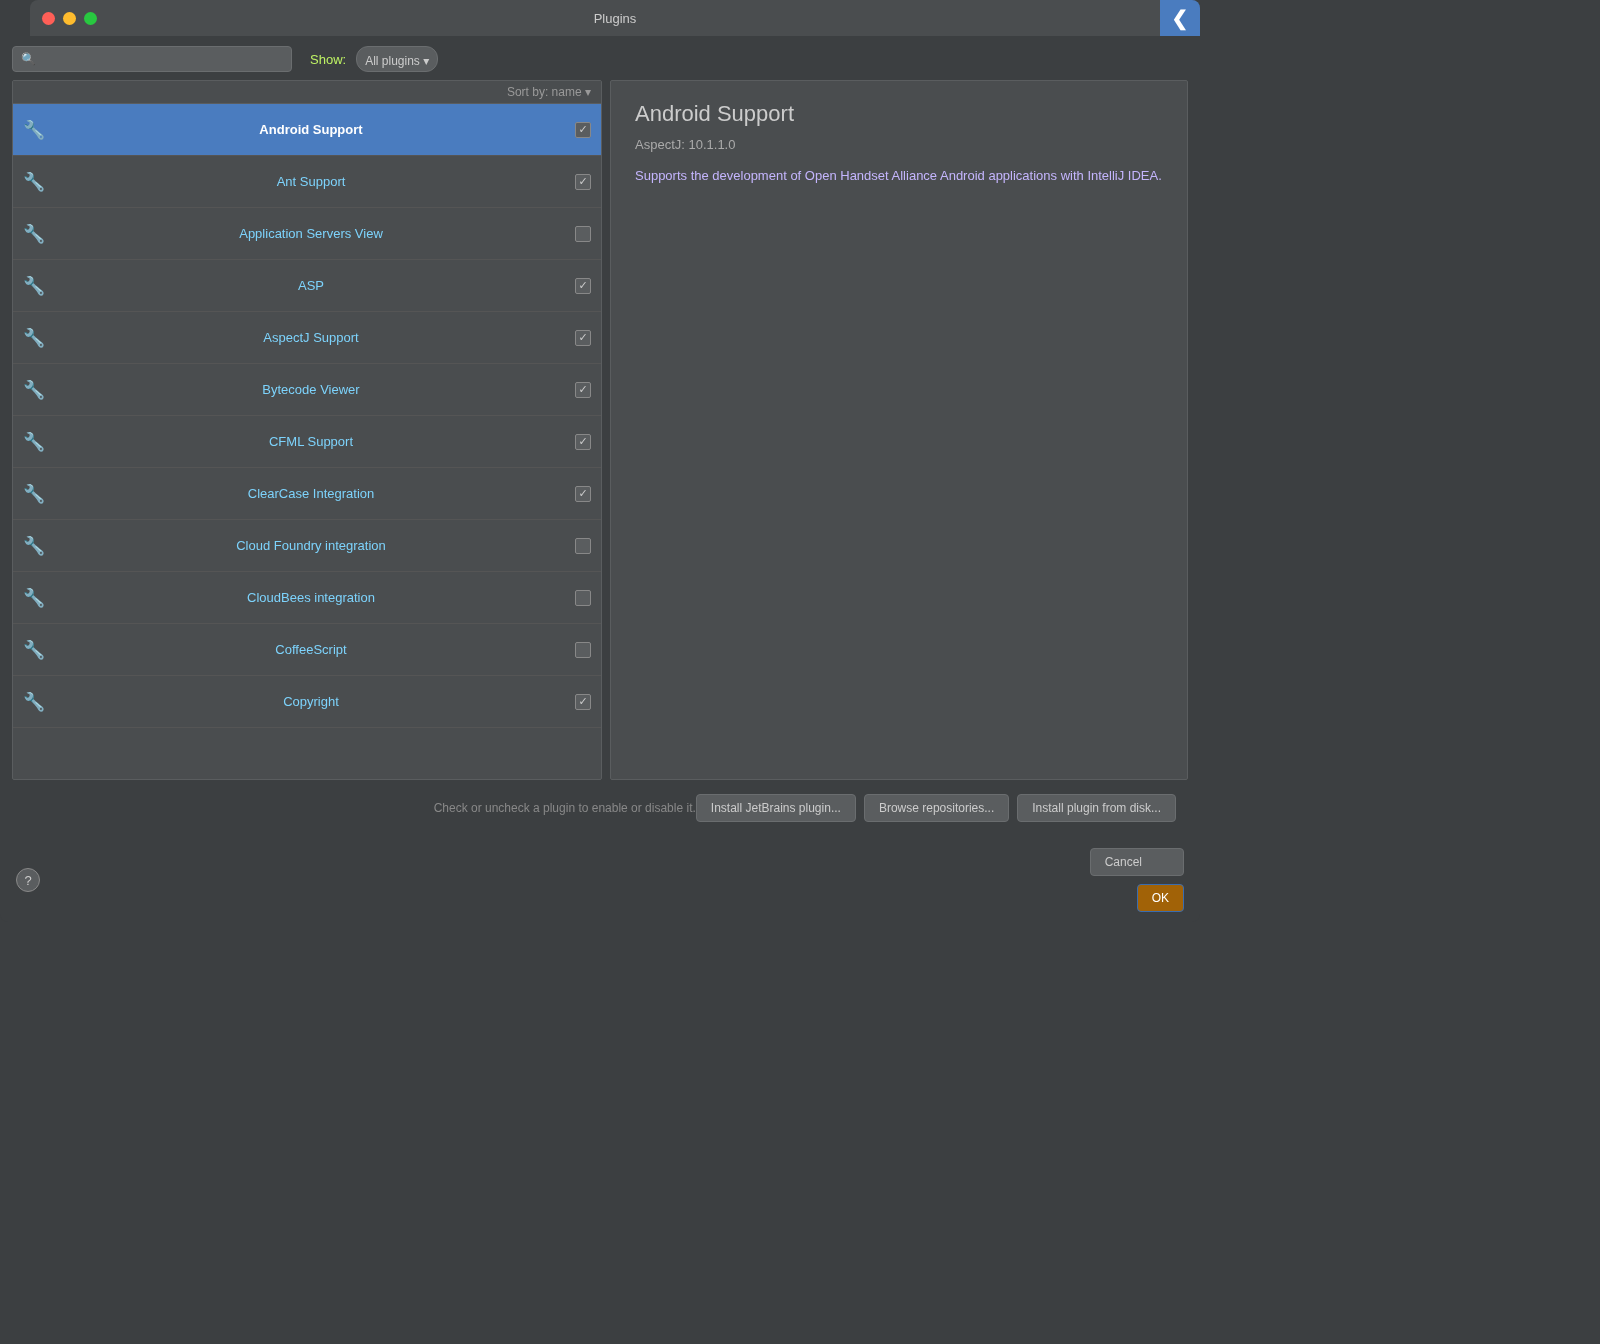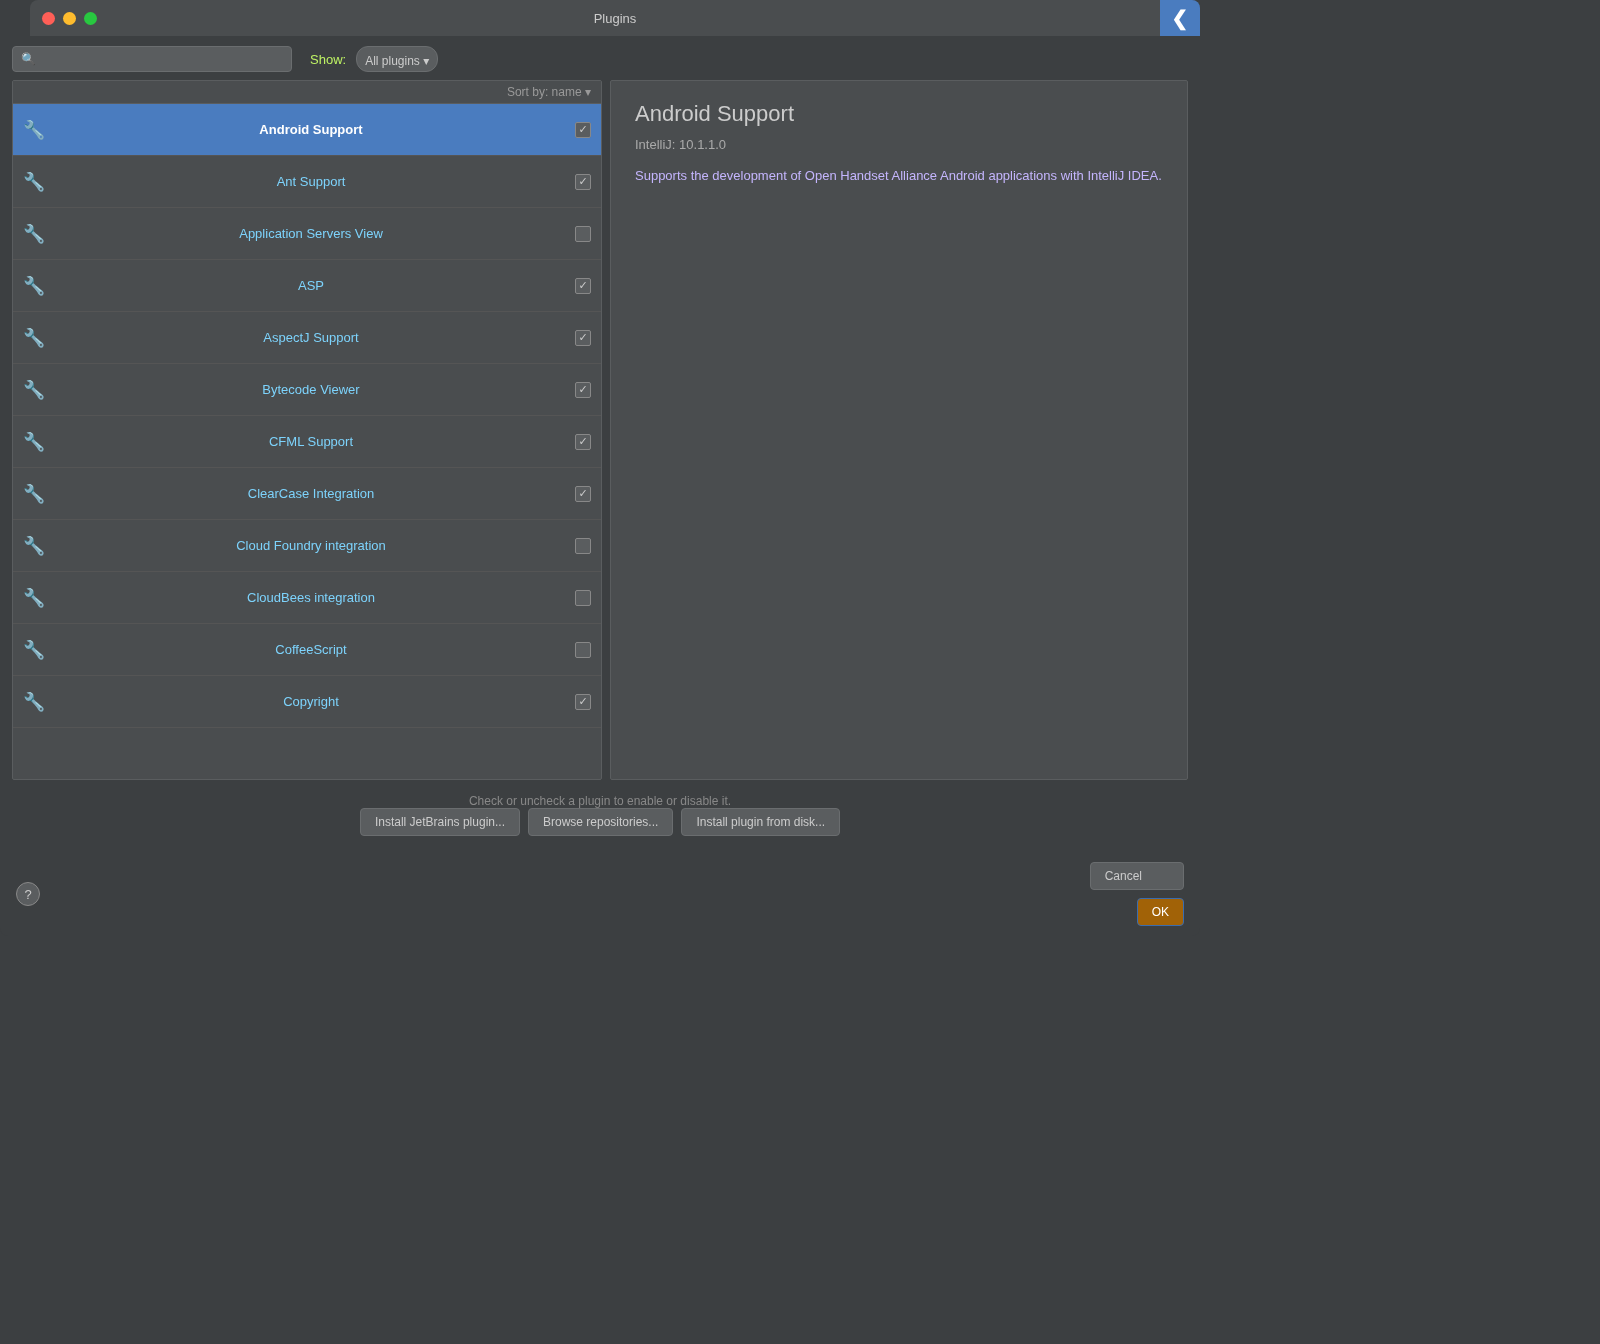--- a/index.html
+++ b/index.html
@@ -229,21 +229,20 @@
       color: #c4b5fd;
       line-height: 1.5;
     }
 
     
     .bottom-bar {
       display: flex;
       align-items: center;
       justify-content: flex-end;
       padding: 6px 12px;
-      flex-direction: column;
     }
     .bottom-hint {
       color: #888;
       font-size: 12px;
     }
     .bottom-buttons {
       display: flex;
       gap: 8px;
     }
 
@@ -424,21 +423,21 @@
               <span style="color: rgb(232, 160, 64); font-size: 18px;">🔧</span>
             </div>
             <span class="plugin-name">Copyright</span>
             <div class="plugin-checkbox checked"></div>
           </div>
         </div>
     </div>
 
     <div class="right-panel">
       <div class="plugin-detail-title">Android Support</div>
-      <div class="plugin-detail-version">IntelliJ: 10.1.1.0</div>
+      <div class="plugin-detail-version">AspectJ: 10.1.1.0</div>
       <div class="plugin-detail-desc">Supports the development of Open Handset Alliance Android applications with IntelliJ IDEA.</div>
     </div>
 
   </div>
 
   <div class="bottom-bar">
     <span class="bottom-hint">Check or uncheck a plugin to enable or disable it.</span>
     <div class="bottom-buttons">
       <button class="btn">Install JetBrains plugin...</button>
       <button class="btn">Browse repositories...</button>

